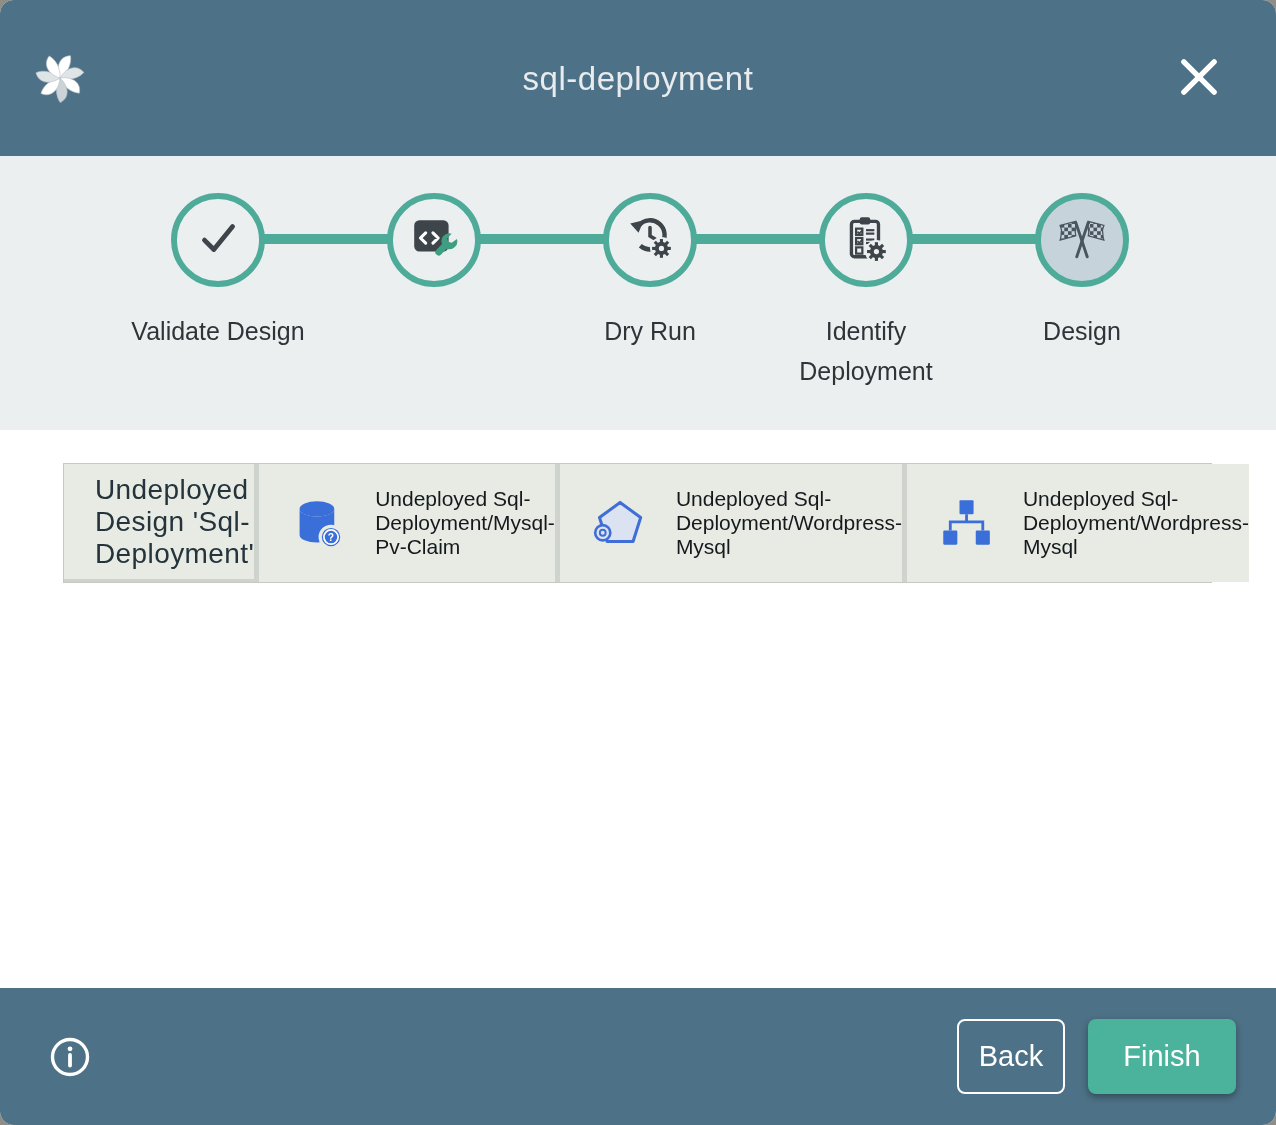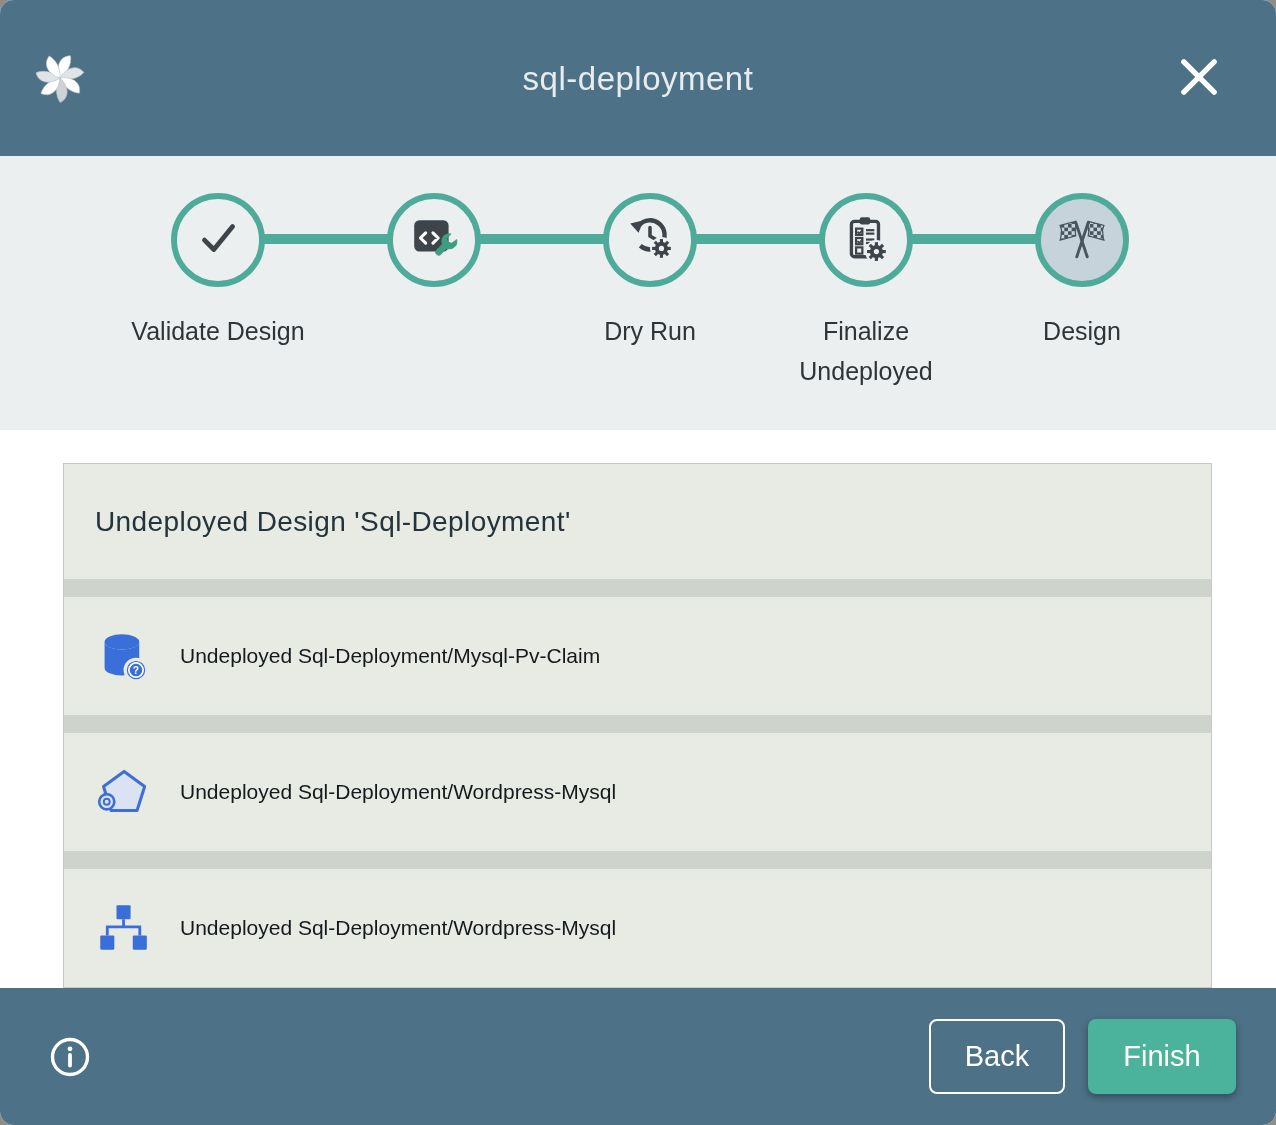--- a/index.html
+++ b/index.html
@@ -35,38 +35,38 @@
   .step.current .circle { background:#c6d3db; }
   .circle svg { width:50px; height:50px; }
   .slabel {
     margin-top:24px; font-size:25px; line-height:40px; color:#2e3438;
     text-align:center; max-width:184px;
   }
   
   .content { flex:1 1 auto; background:#ffffff; padding-top:33px; }
   .panel {
     margin:0 64px 0 63px; background:#cfd3cd; border:1px solid #c5c9c3;
-    display:flex; flex-direction:column; gap:18px;
+    display:flex; flex-direction:row; gap:5px;
   }
   .rowhead {
     height:115px; background:#e8ebe4; display:flex; align-items:center;
     padding-left:31px; font-size:28px; color:#25343c; letter-spacing:0.4px;
   }
   .rowitem { height:118px; background:#e8ebe4; display:flex; align-items:center; padding-left:33px; }
   .rowitem .ric { width:52px; height:52px; flex:0 0 auto; }
   .rowitem .rtxt { margin-left:31px; font-size:21px; color:#14191d; }
   
   .ftr { position:relative; height:137px; background:#4d7186; flex:0 0 auto; }
   .ftr .info { position:absolute; left:49px; top:48px; width:42px; height:42px; background:none; border:none; padding:0; cursor:pointer; }
   .btn {
     position:absolute; top:31px; height:75px; border-radius:8px;
     font-family:"Liberation Sans", sans-serif; font-size:29px; color:#ffffff;
     display:flex; align-items:center; justify-content:center; cursor:pointer;
   }
-  .btn-back { right:211px; width:136px; background:transparent; border:2px solid #ffffff; }
+  .btn-back { right:211px; width:108px; background:transparent; border:2px solid #ffffff; }
   .btn-finish { right:40px; width:148px; background:#4bb29c; border:none; box-shadow:0 3px 7px rgba(0,0,0,0.35); }
 </style>
 </head>
 <body>
 
 <div class="dialog">
 
   <div class="hdr">
     <span class="logo">
       <svg viewBox="0 0 48 48">
@@ -173,21 +173,21 @@
                   <line x1="-6.4" y1="-6.4" x2="-3" y2="-3"></line>
                     <line x1="3" y1="3" x2="6.4" y2="6.4"></line>
                   <line x1="-6.4" y1="6.4" x2="-3" y2="3"></line>
                     <line x1="3" y1="-3" x2="6.4" y2="-6.4"></line>
                 </g>
                 <circle r="2.5" fill="#eceff0"></circle>
               </g>
             </svg>
           </span>
         </div>
-        <div class="slabel">Finalize Undeployed</div>
+        <div class="slabel">Identify Deployment</div>
       </div>
 
       <div class="step current">
         <div class="circle">
           <span>
             <svg viewBox="0 0 48 48" width="54" height="54">
               <defs>
                 <pattern id="chk" width="7" height="7" patternUnits="userSpaceOnUse">
                   <rect width="3.5" height="3.5" fill="#4a5560"></rect>
                   <rect x="3.5" y="3.5" width="3.5" height="3.5" fill="#4a5560"></rect>

